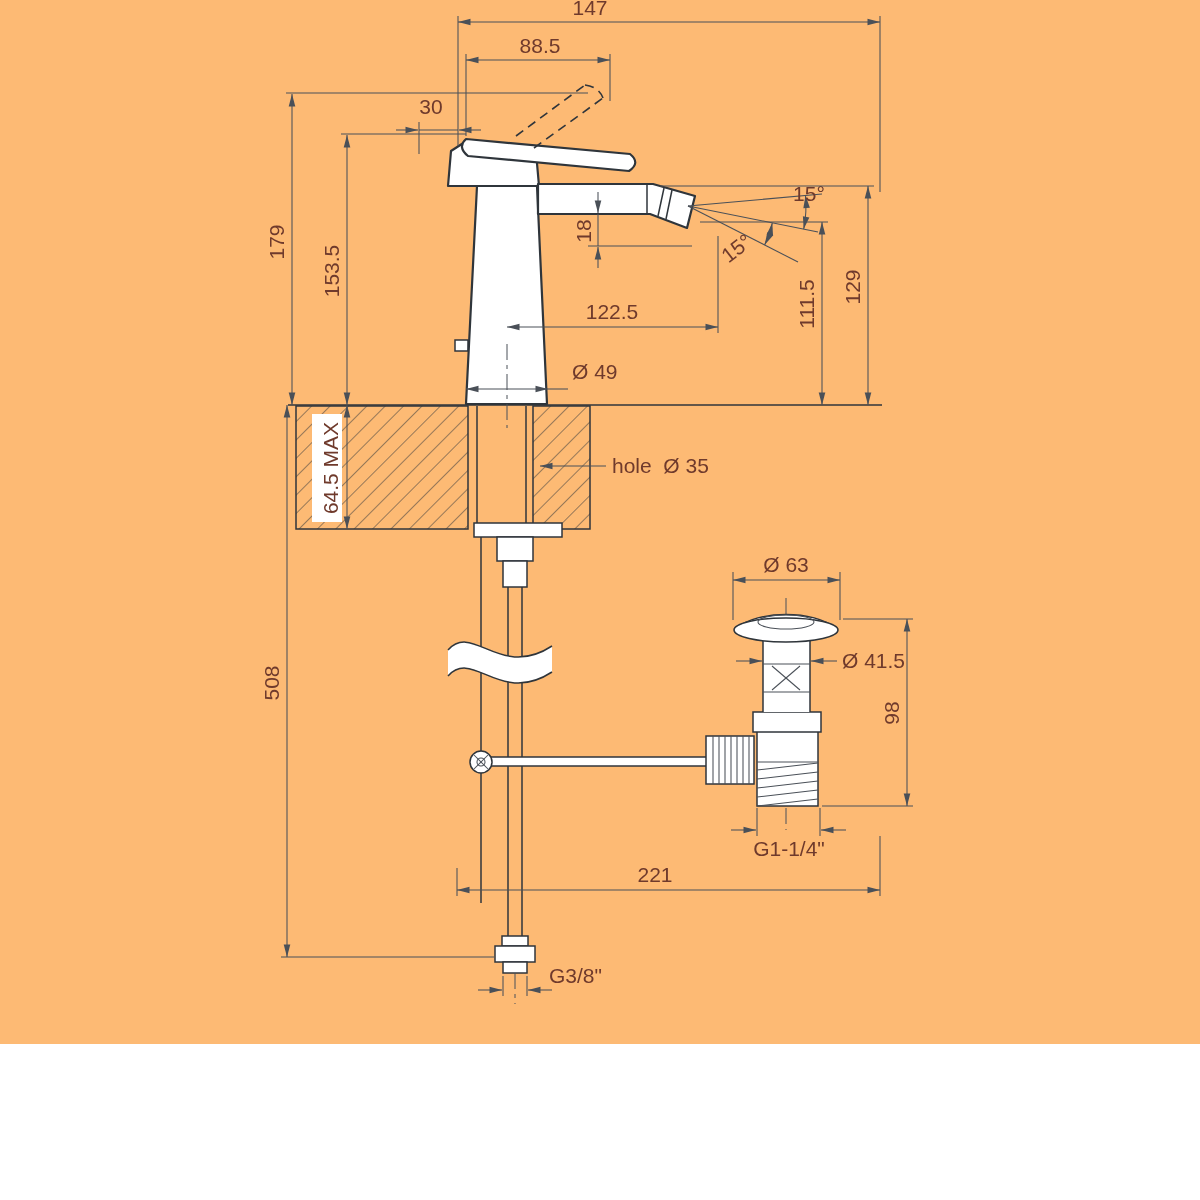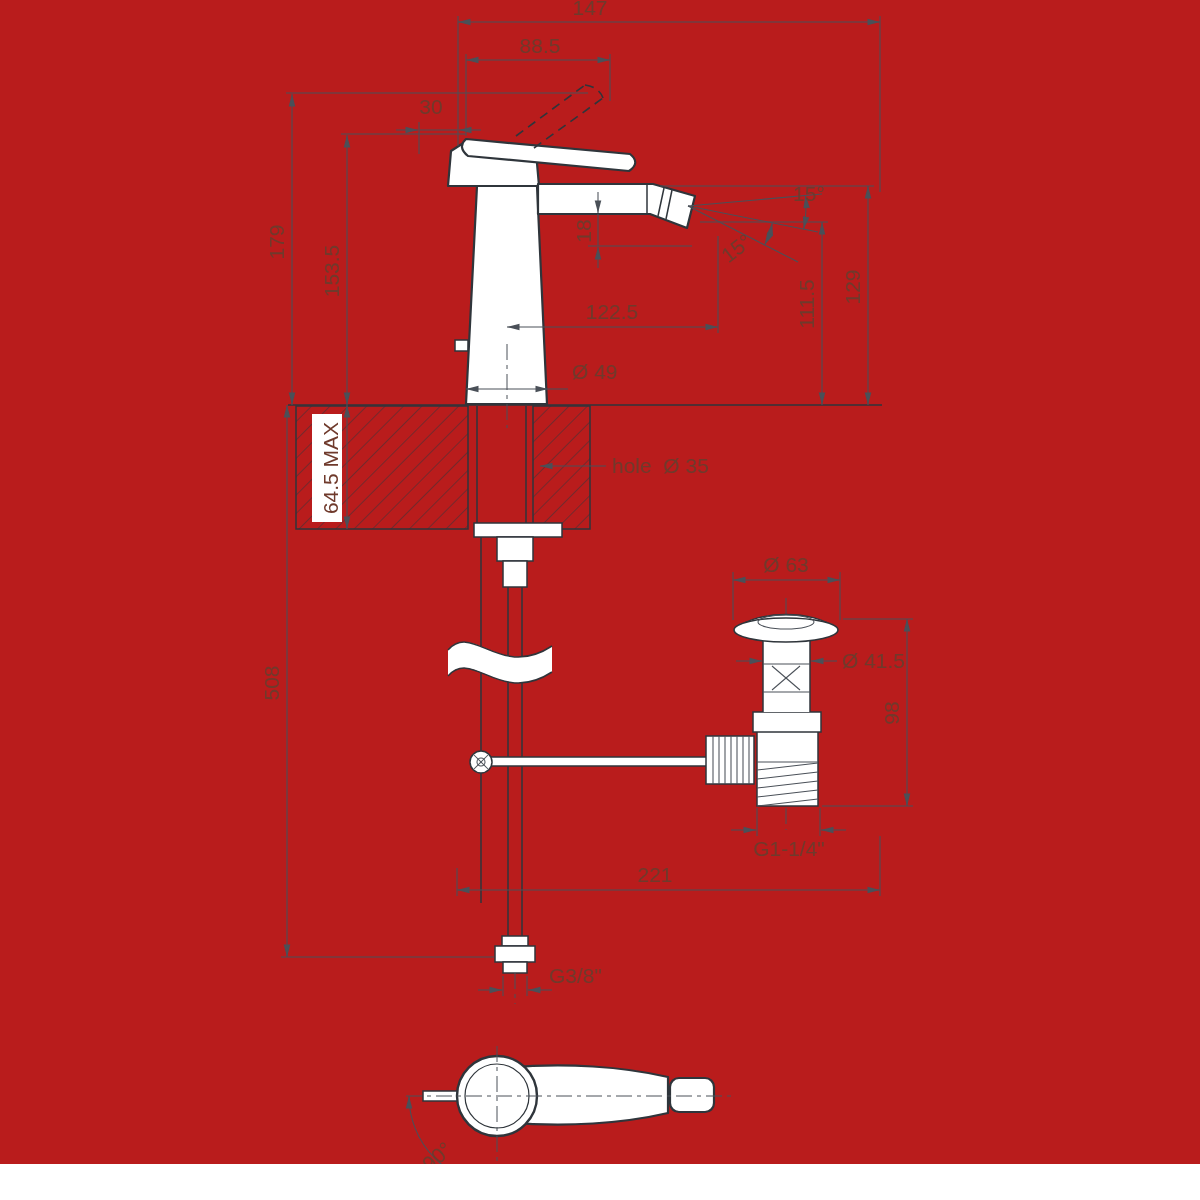--- a/index.html
+++ b/index.html
@@ -1,17 +1,17 @@
 <!DOCTYPE html>
 <html style="--line: #2f353b; --dim: #4a5058; --text: #6f3a2c;"><head>
 <meta charset="utf-8">
 <title>Technical Drawing</title>
 <style>
   html,body{margin:0;padding:0;background:#ffffff;}
-  .wrap{width:1200px;height:1164px;background:#b91c1c;overflow:hidden;}
+  .wrap{width:1200px;height:1044px;background:#fdba74;overflow:hidden;}
   svg{display:block;}
   .s1{stroke:var(--dim,#4a5058);stroke-width:1.05;fill:none;}
   .s2{stroke:var(--line,#2f353b);stroke-width:1.5;fill:none;}
   .s2f{stroke:var(--line,#2f353b);stroke-width:1.5;fill:#fff;}
   .s3{stroke:var(--line,#2f353b);stroke-width:2.2;fill:#fff;stroke-linejoin:round;}
   .cl{stroke:var(--dim,#4a5058);stroke-width:1;fill:none;stroke-dasharray:16 5 4 5;}
   .dash{stroke:var(--line,#2f353b);stroke-width:1.6;fill:none;stroke-dasharray:9 6;}
   .txt{font-family:"Liberation Sans","DejaVu Sans",sans-serif;font-size:21px;fill:var(--text,#6f3a2c);}
 </style>
 </head>

